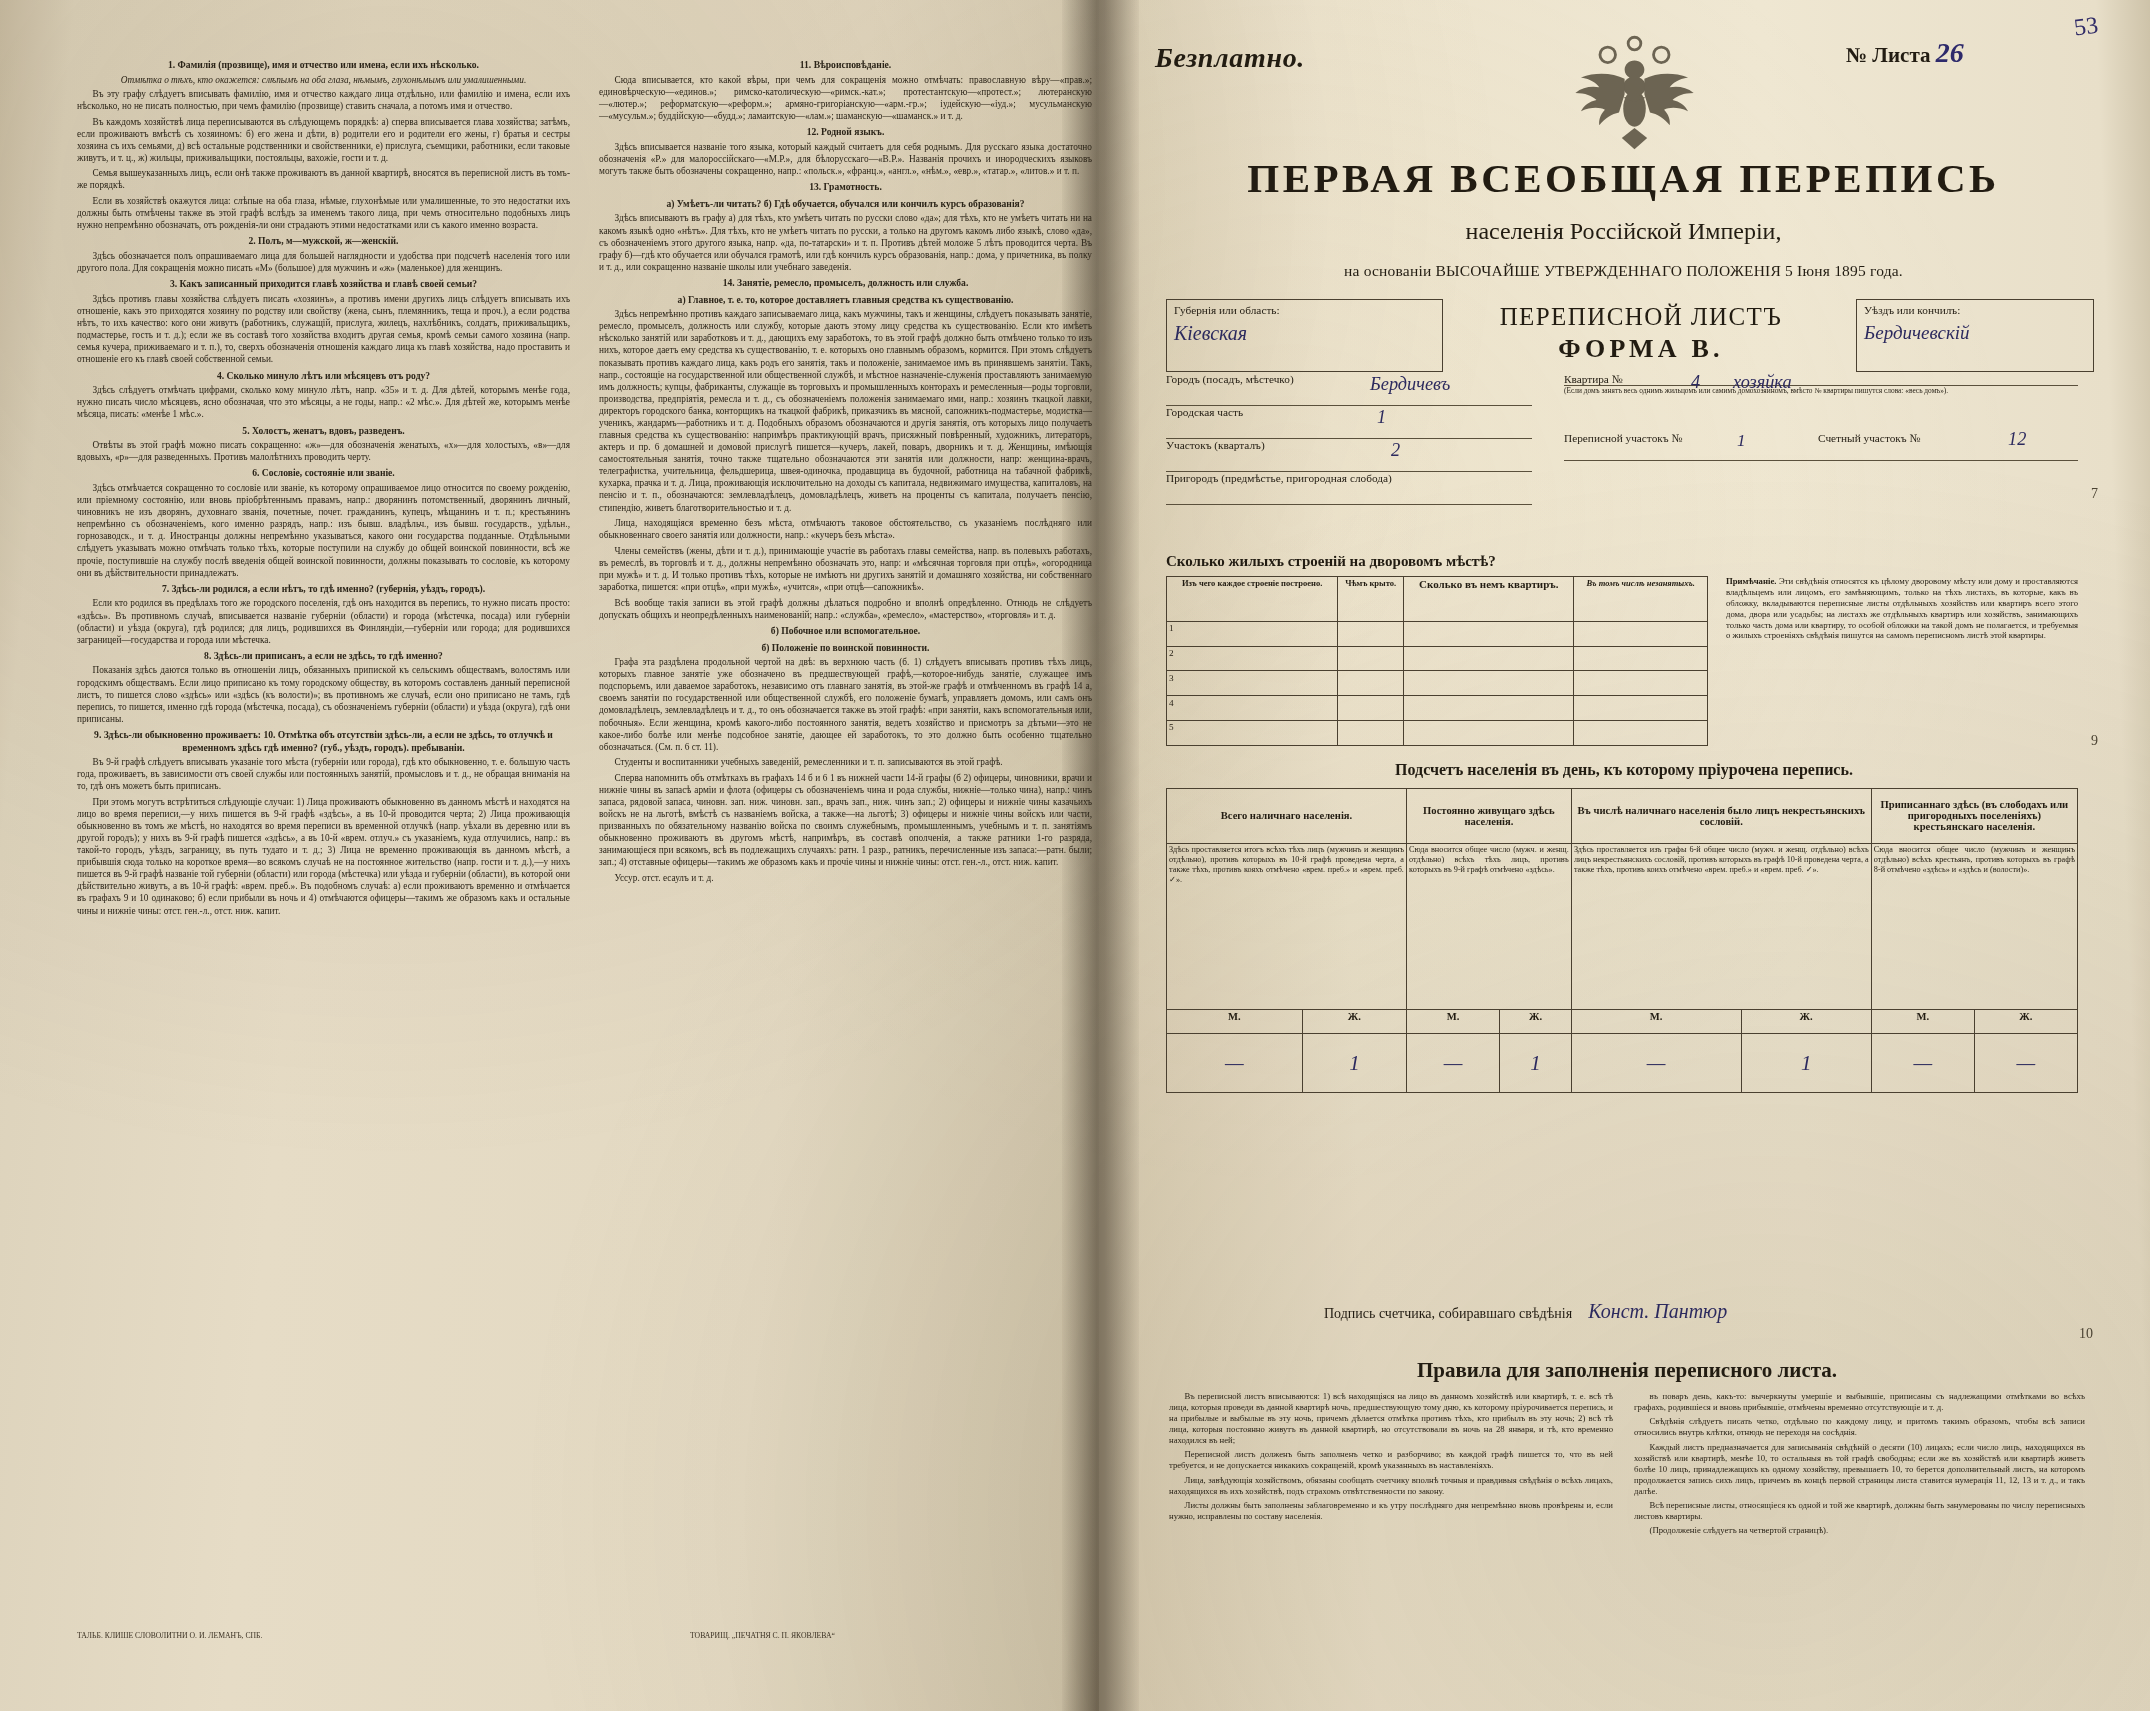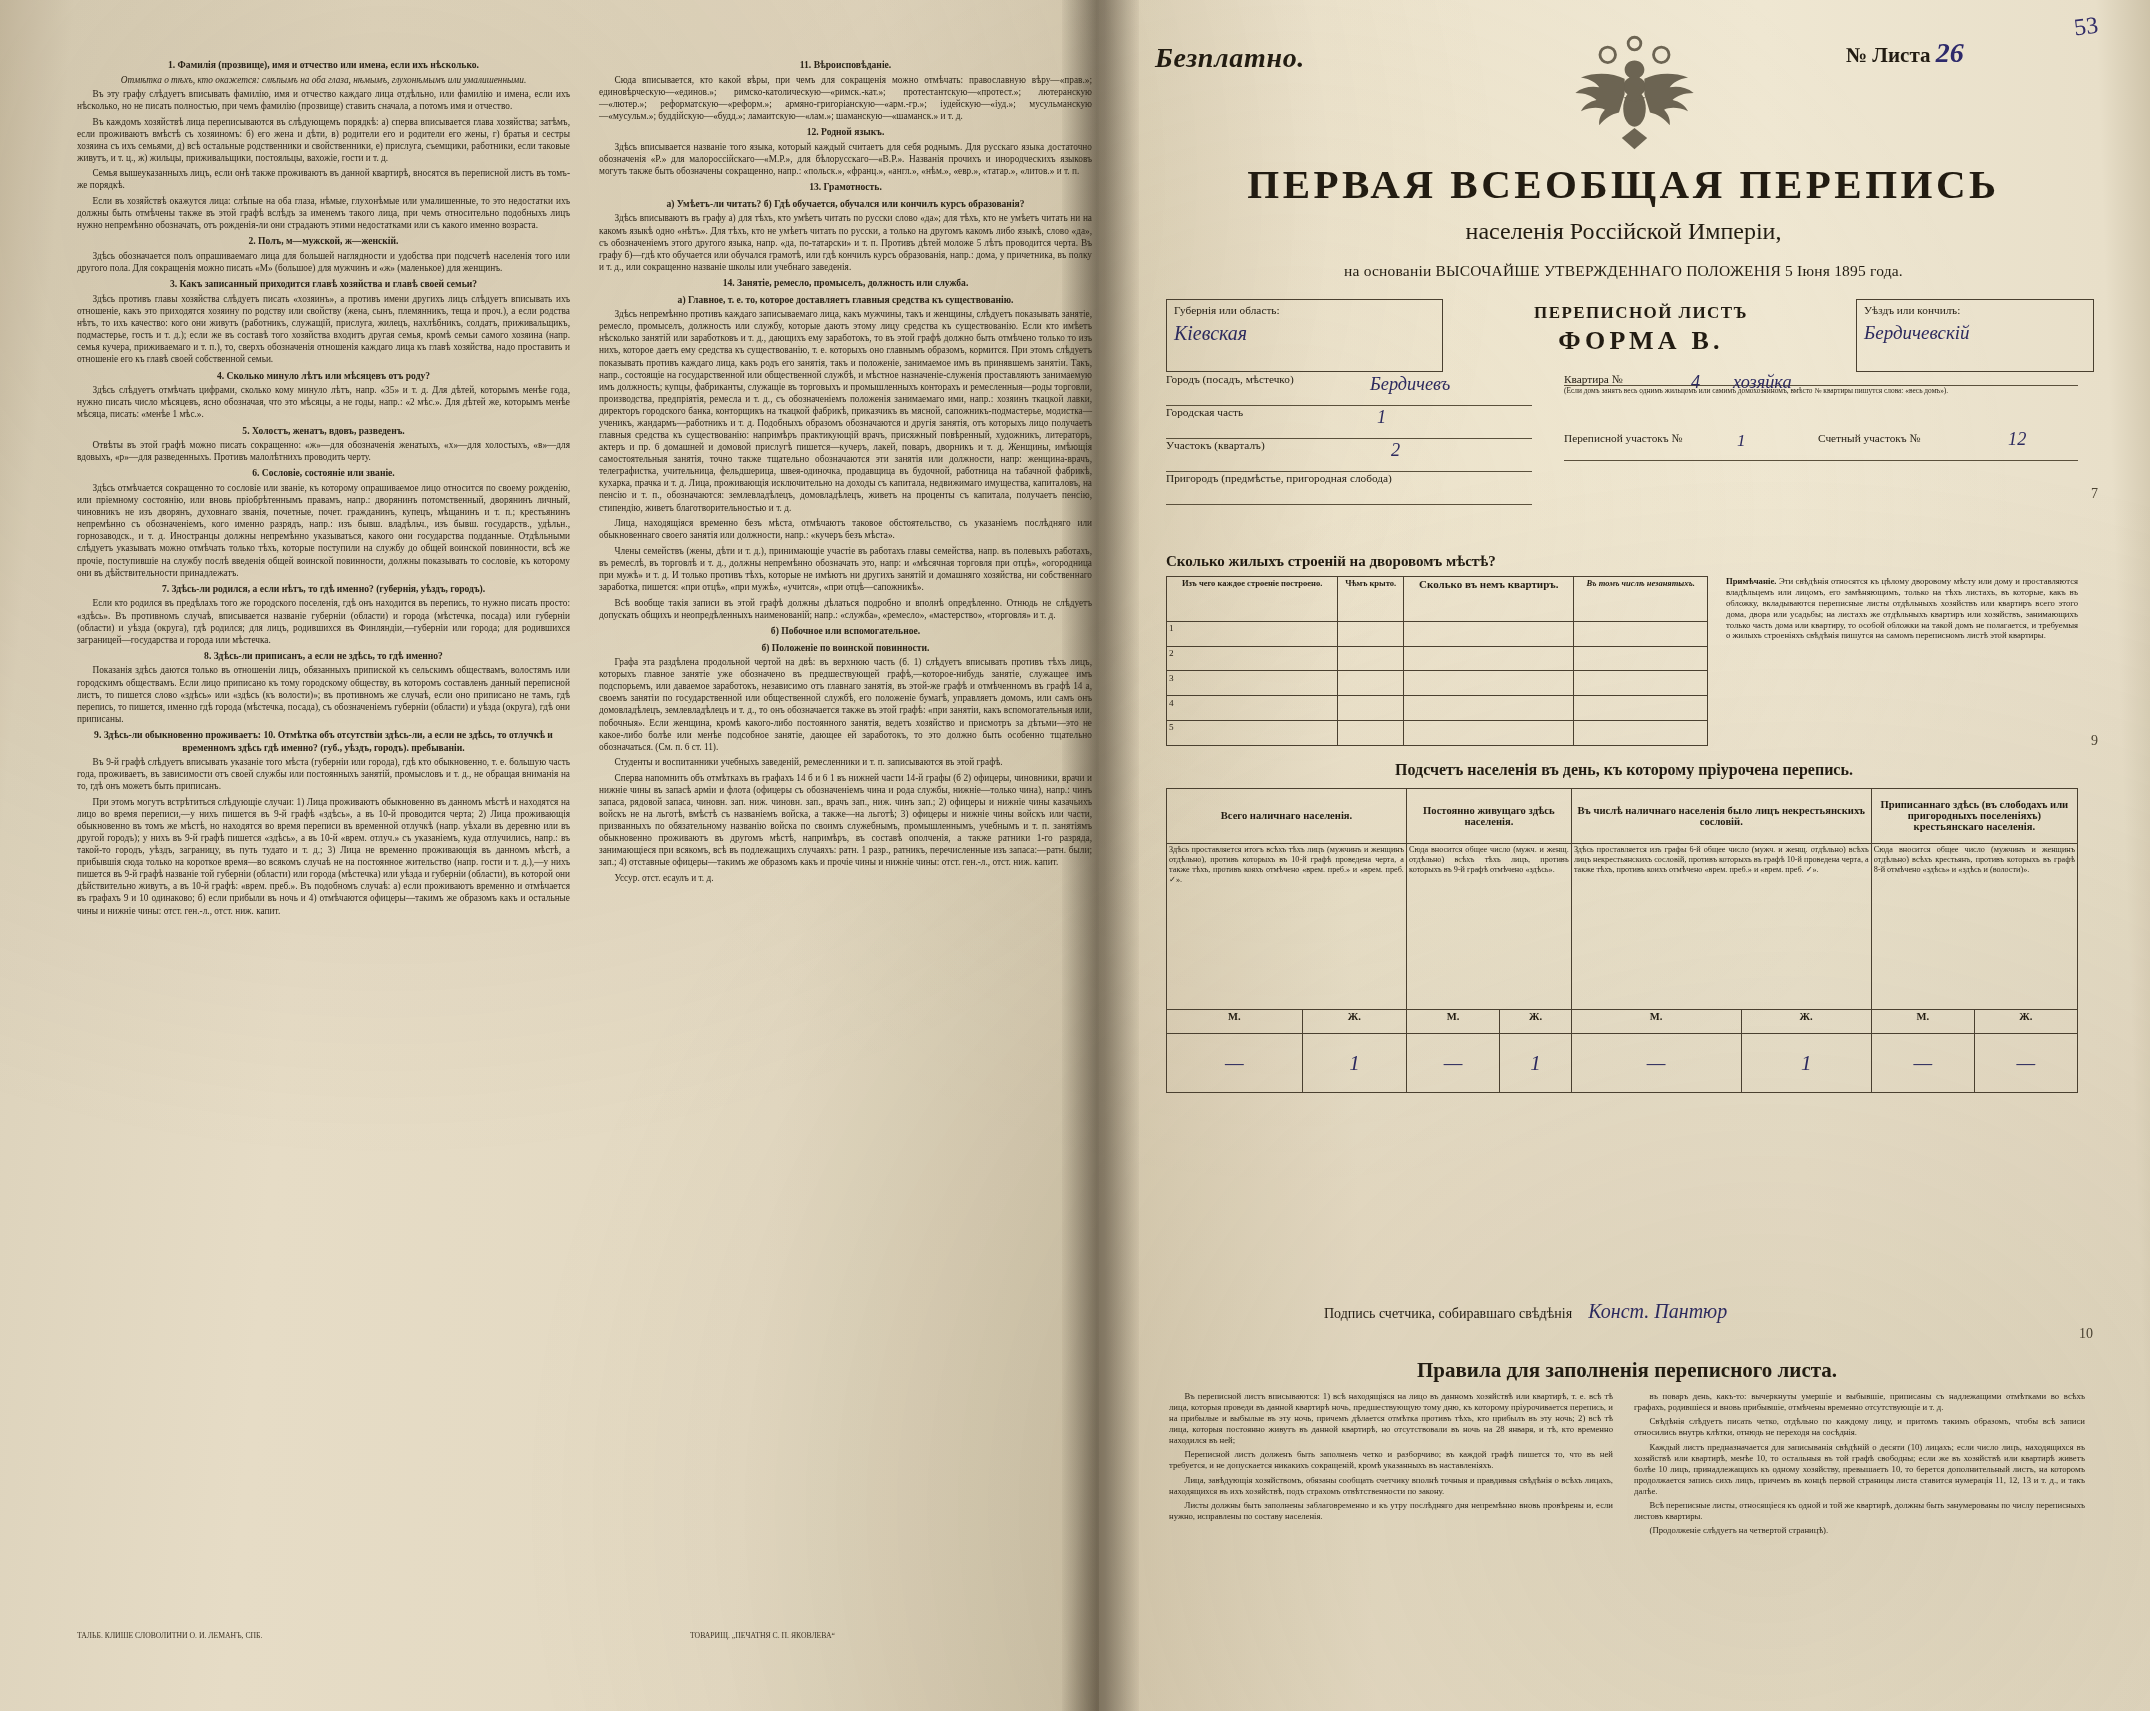--- a/index.html
+++ b/index.html
@@ -34,26 +34,26 @@
   .footl{position:absolute;left:77px;top:1631px;font-size:7.7px;color:#3a3022;}
   .footr{position:absolute;left:690px;top:1631px;font-size:7.7px;color:#3a3022;}
 
   
   .rp{position:absolute;left:1127px;top:0;width:986px;color:#221c12;}
   .free{position:absolute;left:28px;top:42px;font-size:28px;font-style:italic;font-weight:bold;letter-spacing:0.7px;}
   .listno{position:absolute;left:719px;top:37px;font-size:21px;font-weight:bold;}
   .listno .num{font-family:"Liberation Serif",serif;color:#2e2a6b;font-size:28px;}
   .cornernum{position:absolute;left:947px;top:12.7px;font-size:24px;color:#2f2a66;transform:rotate(-7deg);}
   .eagle{position:absolute;left:430px;top:35px;width:155px;height:120px;opacity:.72;}
-  .title1{position:absolute;left:42px;top:160px;width:909px;text-align:center;
+  .title1{position:absolute;left:42px;top:154px;width:909px;text-align:center;
       font-size:41px;font-weight:bold;letter-spacing:3.5px;}
   .title2{position:absolute;left:42px;top:218px;width:909px;text-align:center;font-size:24px;}
   .title3{position:absolute;left:42px;top:262px;width:909px;text-align:center;font-size:15.5px;letter-spacing:0.2px;}
   .form-title{position:absolute;left:331px;top:303px;width:366px;text-align:center;}
-  .form-title .l1{font-size:17px;font-weight:bold;letter-spacing:1.4px;}
+  .form-title .l1{font-size:25px;font-weight:normal;letter-spacing:1.4px;}
   .form-title .l2{font-size:26px;font-weight:bold;letter-spacing:4.2px;margin-top:2.8px;}
 
   .fieldbox{position:absolute;border:0.7px solid #4a4030;}
   .lbl{font-size:11.3px;}
   .hand{font-family:"Liberation Serif",serif;font-style:italic;color:#2c2a5e;}
   .rule{border-bottom:0.7px solid #5a503c;}
 
   table.grid{border-collapse:collapse;}
   table.grid td,table.grid th{border:0.7px solid #4a4030;font-size:9.2px;text-align:center;vertical-align:top;padding:1.4px 2.1px;}
   .rulestitle{position:absolute;left:42px;top:1358px;width:916px;text-align:center;font-size:21px;font-weight:bold;}

